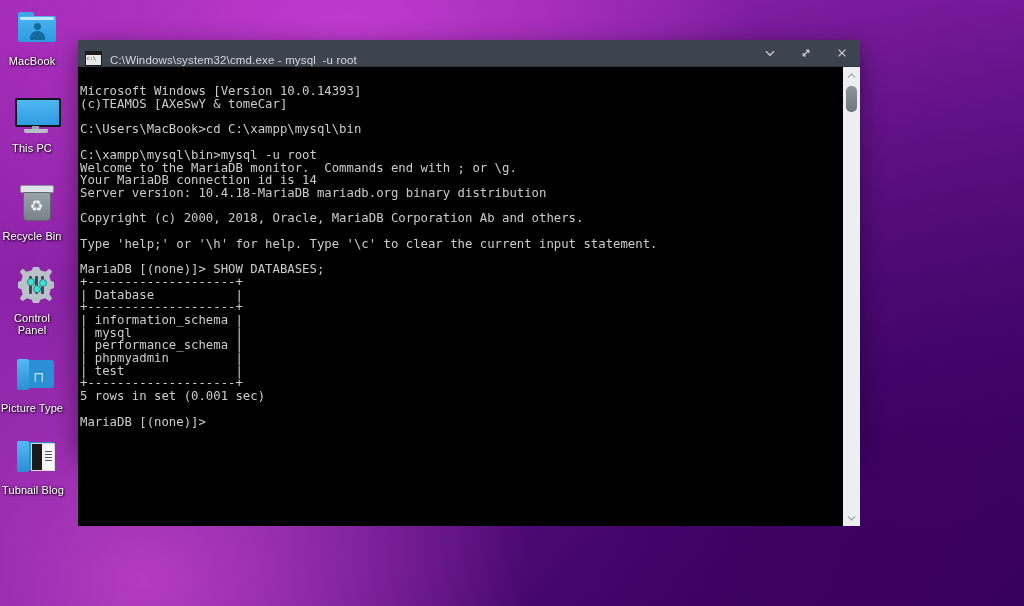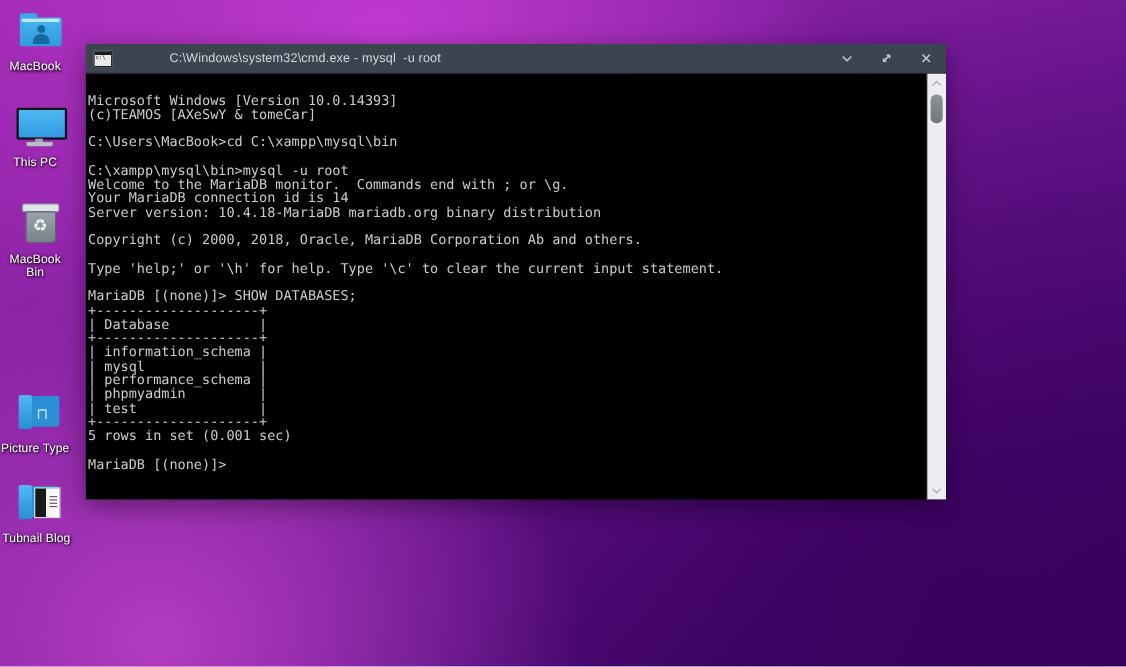--- a/index.html
+++ b/index.html
@@ -159,23 +159,22 @@
     left: 78px;
     top: 40px;
     width: 782px;
     height: 413px;
     box-shadow: 0 6px 22px rgba(0,0,0,.45);
   }
   #title-bar {
     height: 26px;
     background: #3c4450;
     display: flex;
-    align-items: center;
+    align-items: flex-end;
     border-bottom: 1px solid #2f3640;
-    gap: 44px;
   }
   #cmd-icon {
     width: 15px; height: 13px;
     margin-left: 7px; margin-right: 8px;
     background: #e8e8e8;
     border: 1px solid #1b1b1b;
     position: relative; flex: none;
   }
   #cmd-icon::before {
     content: "";
@@ -198,21 +197,21 @@
   #win-btns { margin-left: auto; display: flex; height: 26px; }
   .win-btn {
     width: 36px; height: 26px;
     display: flex; align-items: center; justify-content: center;
     color: #c9ced4;
   }
   .win-btn svg { display:block; }
 
   #cmd-body {
     position: relative;
-    height: 387px;
+    height: 459px;
     background: #000000;
     display: flex;
   }
   #cmd-text {
     flex: 1 1 auto;
     padding: 6px 0 0 2px;
     font-family: "DejaVu Sans Mono", "Liberation Mono", monospace;
     font-size: 12.3px;
     line-height: 12.7px;
     color: #cccccc;
@@ -279,23 +278,38 @@
     </div>
 
     <div class="desk-icon" style="top:183px;">
       <div class="glyph">
         <div class="ic-bin">
           <div class="lid"></div>
             <div class="can"></div>
             <div class="recy">♻</div>
         </div>
       </div>
-      <div class="lbl">MacBook Bin</div>
-    </div>
-
+      <div class="lbl">Recycle Bin</div>
+    </div>
+
+    <div class="desk-icon" style="top:265px;">
+      <div class="glyph">
+        <div class="ic-gear">
+          <div class="cog"></div>
+          <div class="sl" style="left:11px; top:9px; height:18px;"></div>
+          <div class="sl" style="left:17px; top:9px; height:18px;"></div>
+          <div class="sl" style="left:23px; top:9px; height:18px;"></div>
+          <div class="kn" style="left:9px; top:11px;"></div>
+          <div class="kn" style="left:15px; top:18px;"></div>
+          <div class="kn" style="left:21px; top:12px;"></div>
+        </div>
+      </div>
+      <div class="lbl" style="white-space:pre-line">Control
+Panel</div>
+    </div>
 
     <div class="desk-icon" style="top:355px;">
       <div class="glyph">
         <div class="ic-ofolder">
           <div class="back"></div>
           <div class="n">⊓</div>
           <div class="front"></div>
         </div>
       </div>
       <div class="lbl">Picture Type</div>

